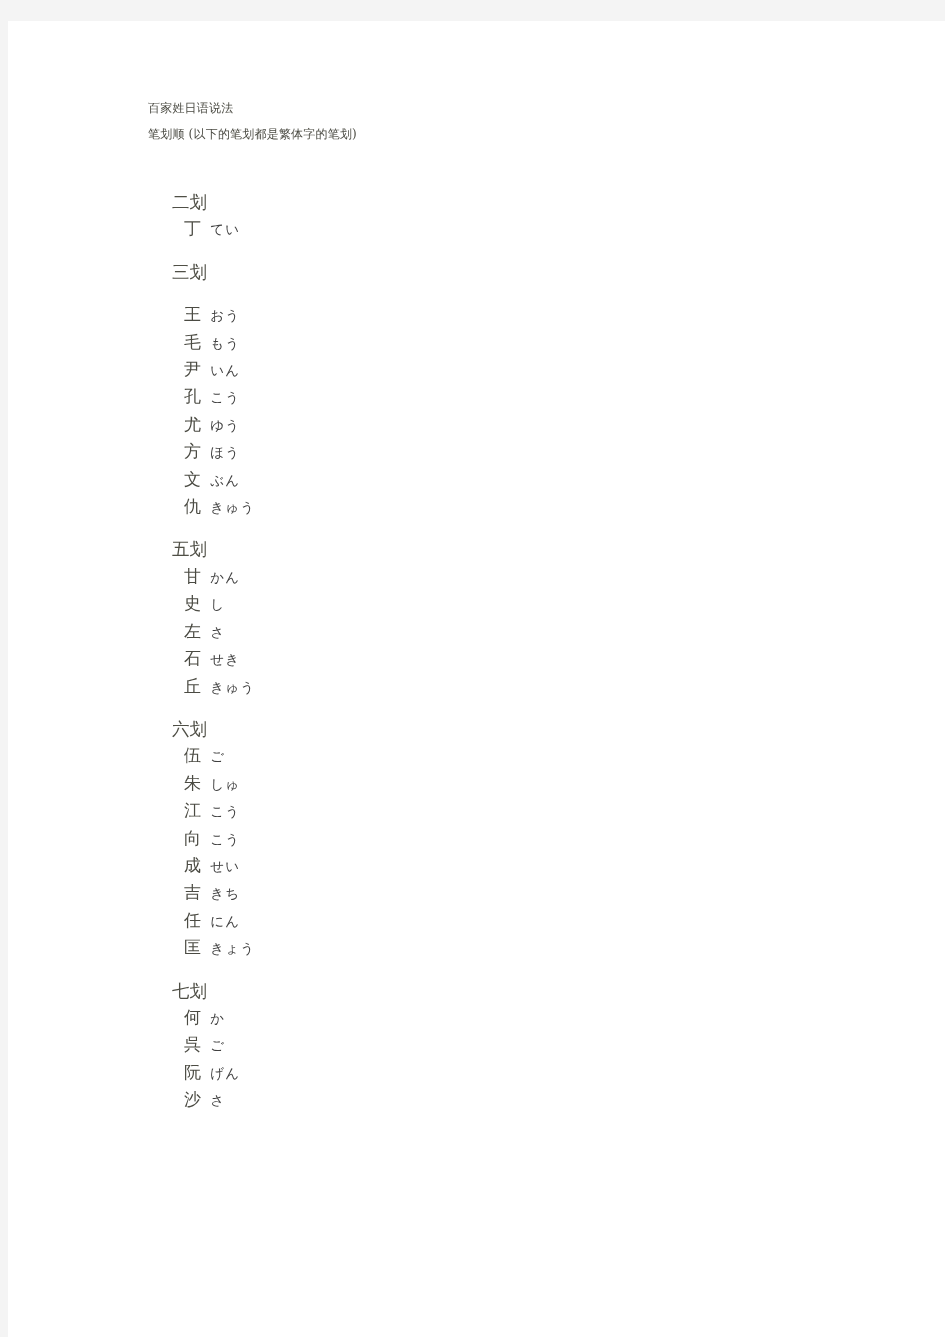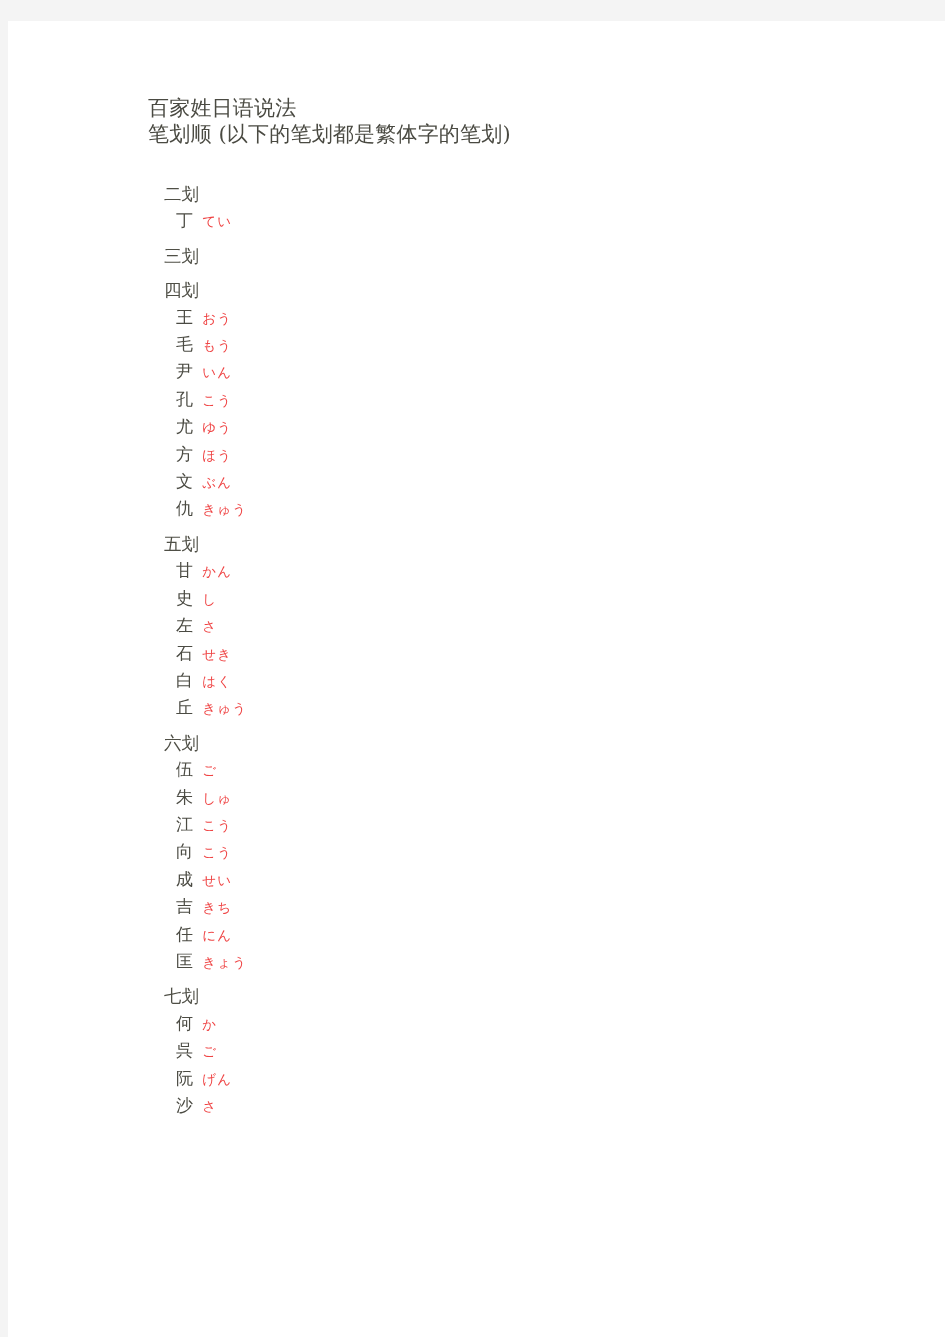--- a/index.html
+++ b/index.html
@@ -28,33 +28,33 @@
   .doc-body {
     position: absolute;
     left: 140px;
     top: 74px;
     width: 760px;
   }
 
   .doc-title,
   .doc-subtitle {
     font-family: "DejaVu Serif", "DejaVu Sans", serif;
-    font-size: 21px;
+    font-size: 12px;
     line-height: 26px;
     color: #4a4a42;
     white-space: nowrap;
     letter-spacing: 0.2px;
   }
 
   .spacer-line {
     height: 26px;
   }
 
   .stroke-section {
-    margin: 8px;
+    margin: 16px;
   }
 
   .section-heading {
     font-family: "DejaVu Serif", "DejaVu Sans", serif;
     font-size: 17.5px;
     line-height: 26.4px;
     color: #4f4f46;
     padding-left: 8px;
     white-space: nowrap;
   }
@@ -69,21 +69,21 @@
   .entry-kanji {
     font-family: "DejaVu Serif", "DejaVu Sans", serif;
     font-size: 17px;
     color: #4b4b43;
     letter-spacing: 0.2px;
   }
 
   .entry-kana {
     font-family: "DejaVu Serif", "DejaVu Sans", serif;
     font-size: 13.5px;
-    color: #ef4444;
+    color: #404040;
     margin-left: 9px;
     letter-spacing: 1.2px;
   }
 </style>
 </head>
 <body>
 
 <div class="page-sheet">
   <div class="doc-body">
 
@@ -95,37 +95,35 @@
 
     <div id="sections-container">
         <div class="stroke-section">
           <div class="section-heading">二划</div>
           <div class="entry-row"><span class="entry-kanji">丁</span><span class="entry-kana">てい</span></div>
         </div>
         <div class="stroke-section">
           <div class="section-heading">三划</div>
         </div>
         <div class="stroke-section">
-          <div class="section-heading">四划</div>
           <div class="entry-row"><span class="entry-kanji">王</span><span class="entry-kana">おう</span></div>
           <div class="entry-row"><span class="entry-kanji">毛</span><span class="entry-kana">もう</span></div>
           <div class="entry-row"><span class="entry-kanji">尹</span><span class="entry-kana">いん</span></div>
           <div class="entry-row"><span class="entry-kanji">孔</span><span class="entry-kana">こう</span></div>
           <div class="entry-row"><span class="entry-kanji">尤</span><span class="entry-kana">ゆう</span></div>
           <div class="entry-row"><span class="entry-kanji">方</span><span class="entry-kana">ほう</span></div>
           <div class="entry-row"><span class="entry-kanji">文</span><span class="entry-kana">ぶん</span></div>
           <div class="entry-row"><span class="entry-kanji">仇</span><span class="entry-kana">きゅう</span></div>
         </div>
         <div class="stroke-section">
           <div class="section-heading">五划</div>
           <div class="entry-row"><span class="entry-kanji">甘</span><span class="entry-kana">かん</span></div>
           <div class="entry-row"><span class="entry-kanji">史</span><span class="entry-kana">し</span></div>
           <div class="entry-row"><span class="entry-kanji">左</span><span class="entry-kana">さ</span></div>
           <div class="entry-row"><span class="entry-kanji">石</span><span class="entry-kana">せき</span></div>
-          <div class="entry-row"><span class="entry-kanji">白</span><span class="entry-kana">はく</span></div>
           <div class="entry-row"><span class="entry-kanji">丘</span><span class="entry-kana">きゅう</span></div>
         </div>
         <div class="stroke-section">
           <div class="section-heading">六划</div>
           <div class="entry-row"><span class="entry-kanji">伍</span><span class="entry-kana">ご</span></div>
           <div class="entry-row"><span class="entry-kanji">朱</span><span class="entry-kana">しゅ</span></div>
           <div class="entry-row"><span class="entry-kanji">江</span><span class="entry-kana">こう</span></div>
           <div class="entry-row"><span class="entry-kanji">向</span><span class="entry-kana">こう</span></div>
           <div class="entry-row"><span class="entry-kanji">成</span><span class="entry-kana">せい</span></div>
           <div class="entry-row"><span class="entry-kanji">吉</span><span class="entry-kana">きち</span></div>

